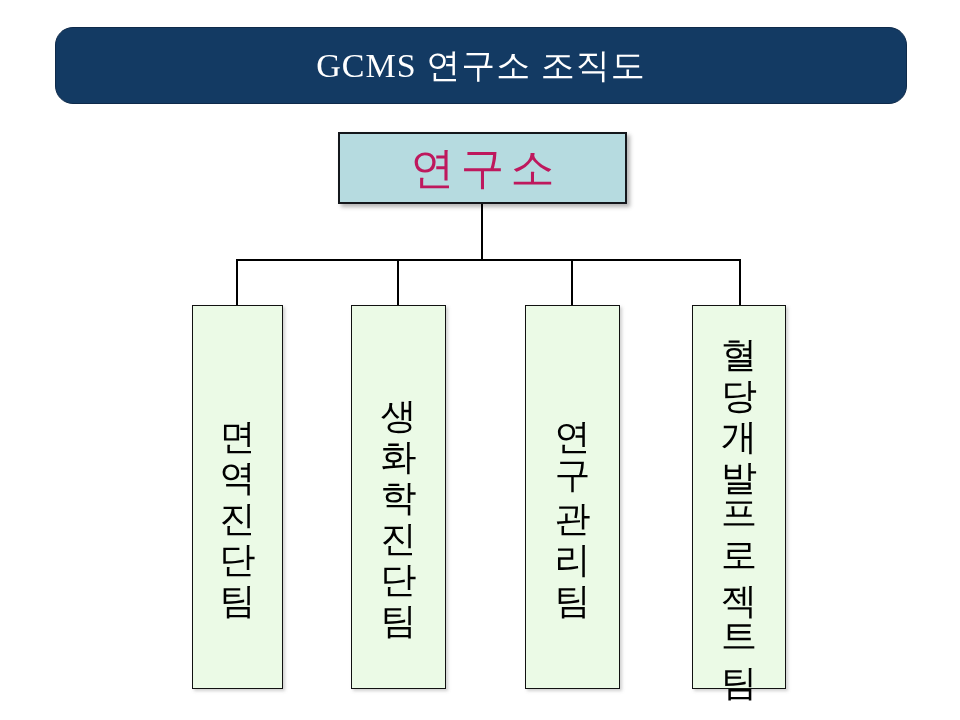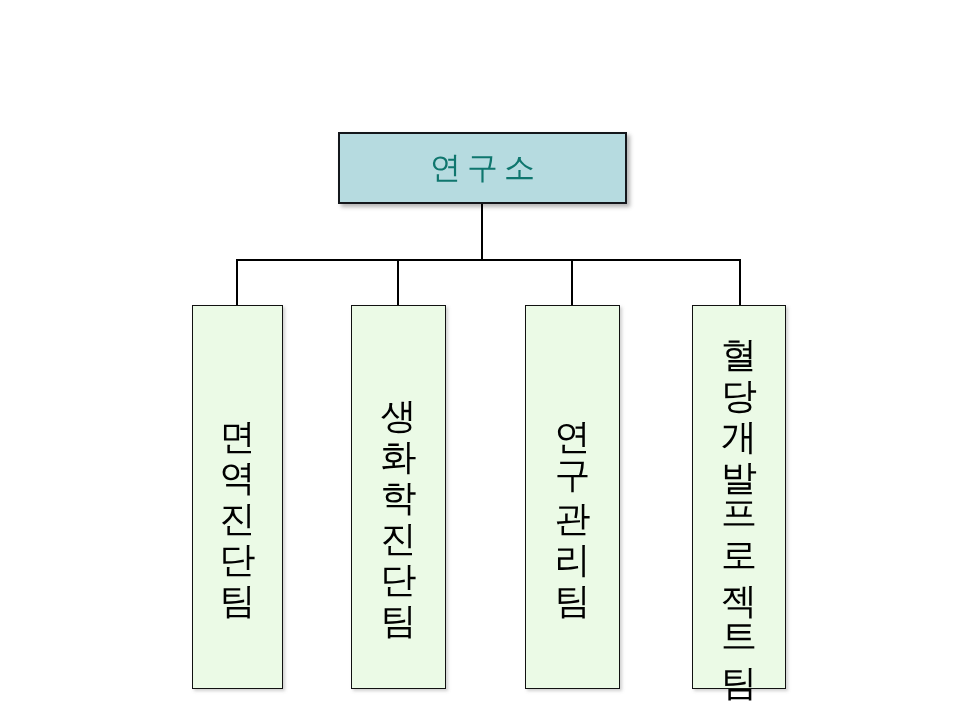--- a/index.html
+++ b/index.html
@@ -47,22 +47,22 @@
     height: 72px;
     box-sizing: border-box;
     background: #B6DBE0;
     border: 2px solid #14171c;
     box-shadow: 3px 3px 4px rgba(90, 90, 90, 0.45);
     display: flex;
     align-items: center;
     justify-content: center;
   }
   .root-box .root-label {
-    color: #0f766e;
-    font-size: 31px;
+    color: #be185d;
+    font-size: 44px;
     letter-spacing: 6px;
     text-indent: 6px; 
     white-space: nowrap;
   }
 
   
   .connector {
     position: absolute;
     background: #000000;
   }
@@ -97,20 +97,23 @@
   .team-1 { left: 192px; width: 91px; }
   .team-2 { left: 351px; width: 95px; }
   .team-3 { left: 525px; width: 95px; }
   .team-4 { left: 692px; width: 94px; }
 </style>
 </head>
 <body>
 
 <div class="stage">
 
+  <div class="title-banner">
+    <span class="title-text">GCMS 연구소 조직도</span>
+  </div>
 
   <div class="root-box">
     <span class="root-label">연구소</span>
   </div>
 
   <div class="connector conn-stem"></div>
   <div class="connector conn-hbar"></div>
   <div class="connector conn-drop-1"></div>
   <div class="connector conn-drop-2"></div>
   <div class="connector conn-drop-3"></div>

